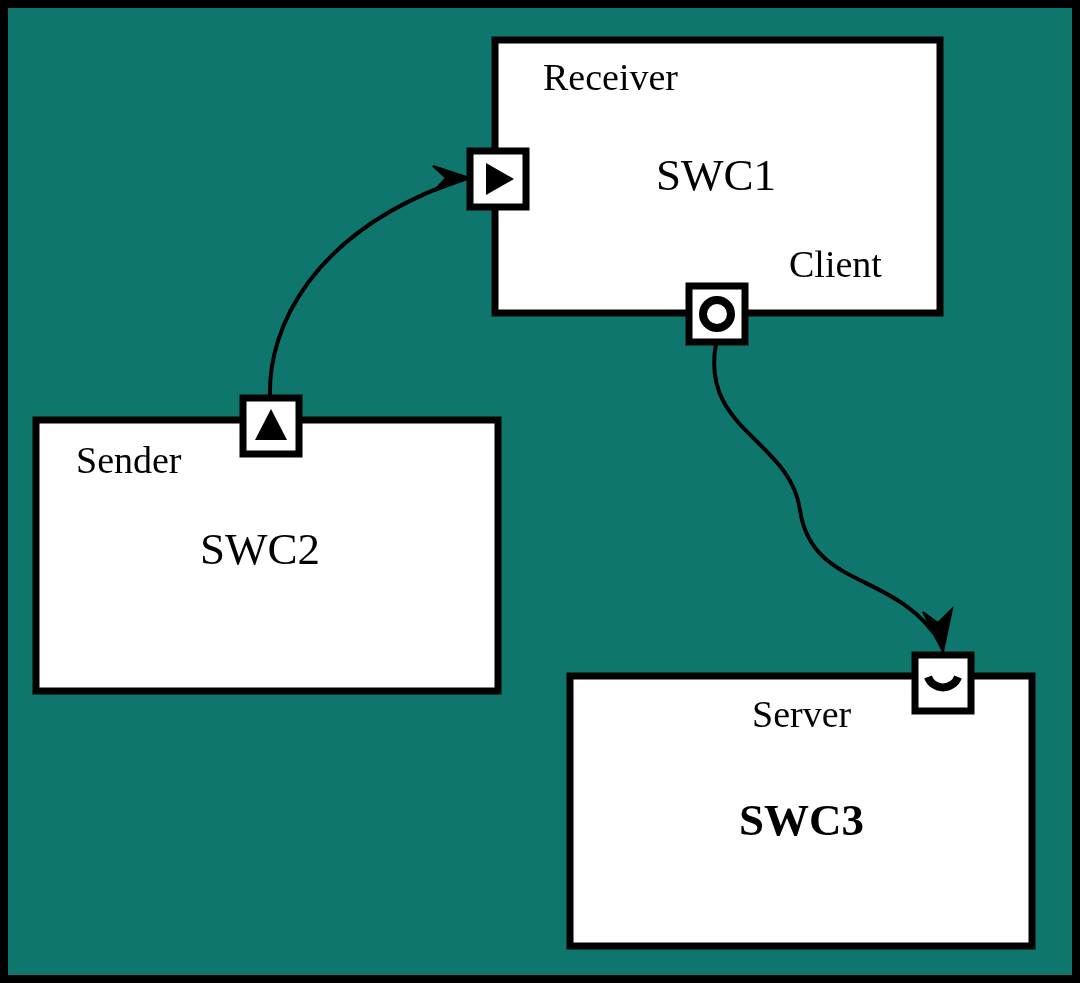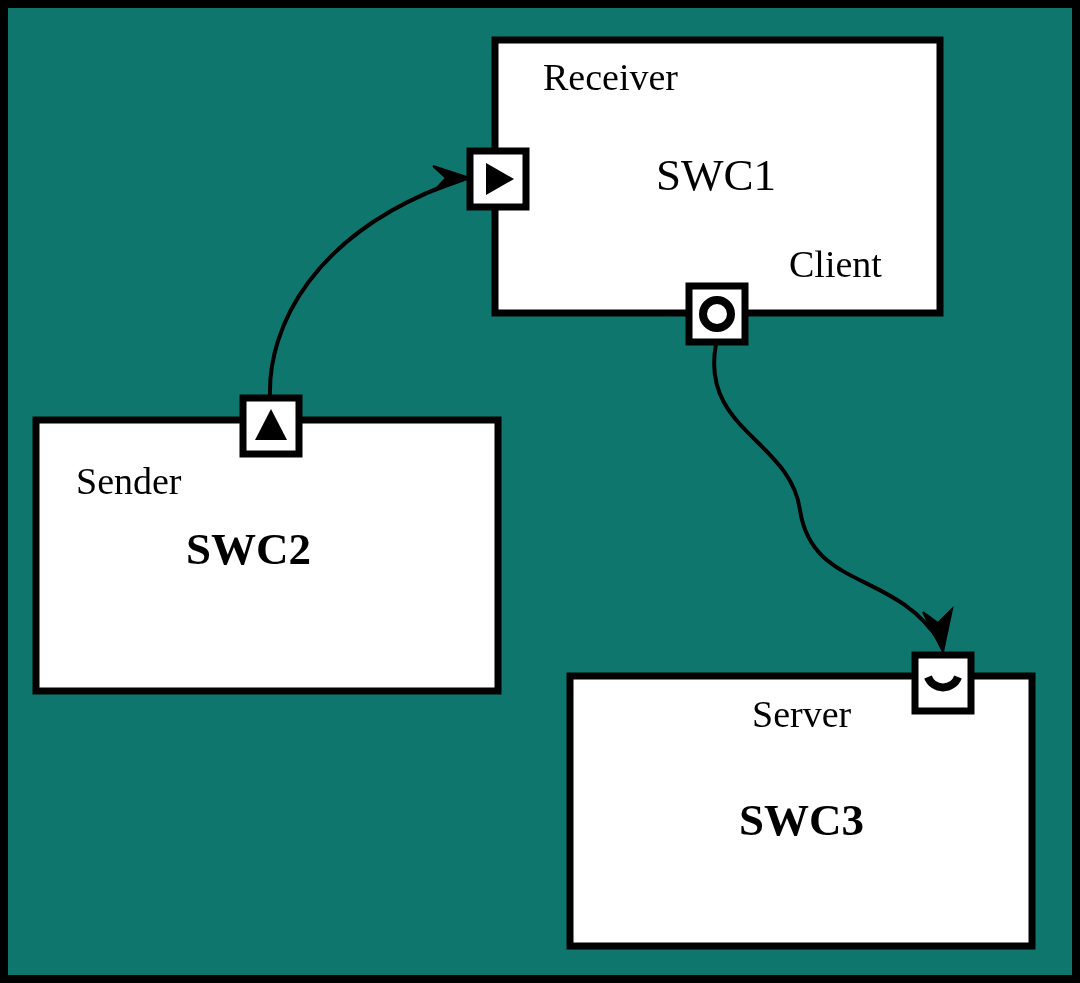--- a/index.html
+++ b/index.html
@@ -82,21 +82,21 @@
     </g>
 
   </svg>
 
   <div class="swc-label role-label" style="left:543px; top:58px;">Receiver</div>
 
   <div class="swc-label name-label" style="left:656px; top:153px;">SWC1</div>
 
   <div class="swc-label role-label" style="left:789px; top:245px;">Client</div>
 
-  <div class="swc-label role-label" style="left:76px; top:462px;">Sender</div>
+  <div class="swc-label role-label" style="left:76px; top:441px;">Sender</div>
 
-  <div class="swc-label name-label" style="left:186px; top:527px;font-weight:bold;">SWC2</div>
+  <div class="swc-label name-label" style="left:200px; top:527px;">SWC2</div>
 
   <div class="swc-label role-label" style="left:752px; top:695px;">Server</div>
 
   <div class="swc-label name-label" style="left:739px; top:798px;font-weight:bold;">SWC3</div>
 
 </div>
 
 </body></html>

